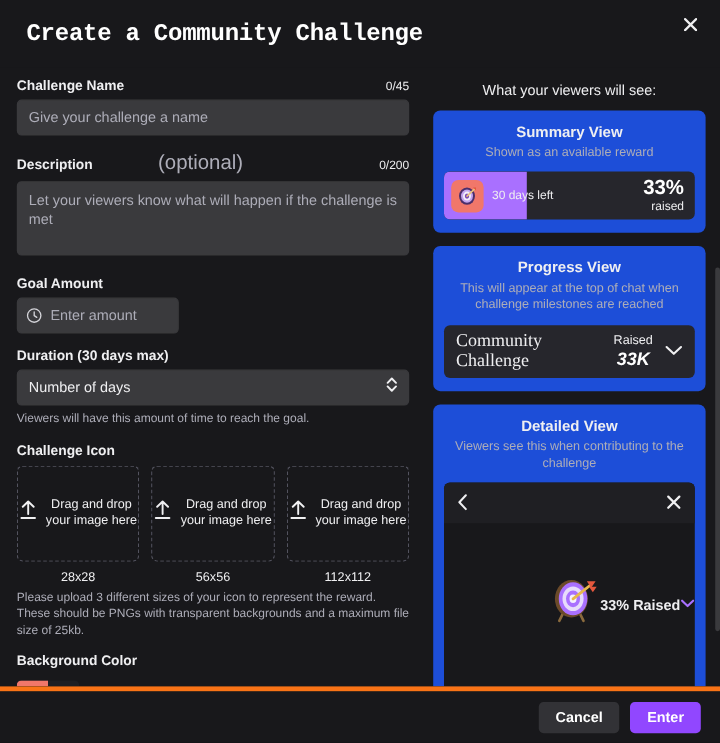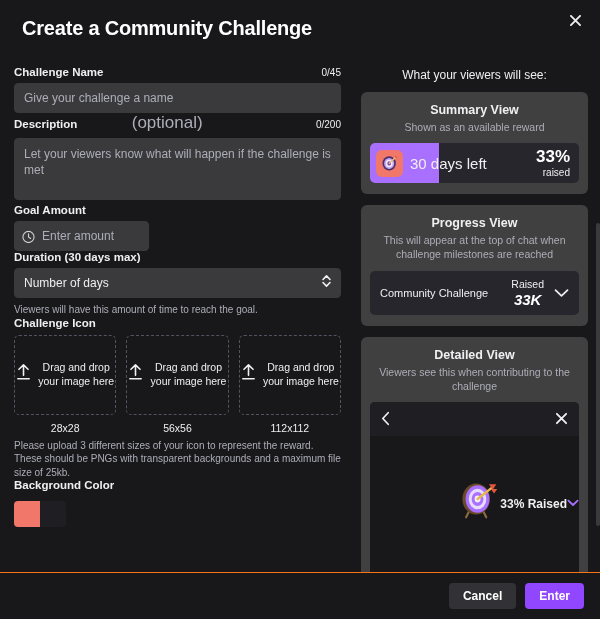--- a/index.html
+++ b/index.html
@@ -8,21 +8,21 @@
     background: #0e0e10;
     font-family: "Liberation Sans", sans-serif;
     color: #efeff1;
     overflow: hidden;
   }
   .modal { position: relative; width: 600px; height: 619px; background: #18181b; }
 
   
   .modal-header {
     height: 56px; display: flex; align-items: center;
-    padding: 0 22px; position: relative;
+    padding: 0 22px; position: relative; font-family: Liberation Mono, monospace;
   }
   .modal-title { font-size: 20px; font-weight: bold; letter-spacing: -0.2px; color: #fff; }
   .close-btn {
     position: absolute; right: 12px; top: 7px;
     width: 26px; height: 26px; border-radius: 4px;
     display: flex; align-items: center; justify-content: center;
     color: #efeff1; font-size: 14px; cursor: pointer; background: transparent;
   }
 
   
@@ -30,21 +30,21 @@
   .col-left {
     width: 355px; padding: 10px 14px 0 14px;
     overflow: hidden; background: #18181b;
   }
   .col-right {
     width: 245px; padding: 8px 12px 0 6px;
     background: #18181b; position: relative; overflow: hidden;
   }
 
   
-  .field { }
+  .field { margin-bottom: 13px; }
   .label-row { display: flex; justify-content: space-between; align-items: baseline; margin-bottom: 5px; }
   .field-label { font-size: 11.5px; font-weight: bold; color: #efeff1; }
   .field-optional { font-size: 17px; font-weight: normal; color: #adadb8; margin-left: 4px; padding-left: 46px; }
   .counter { font-size: 10px; color: #efeff1; }
 
   .text-input, .textarea, .select-input {
     width: 100%; background: #3a3a3d; border: 1px solid #3a3a3d; border-radius: 4px;
     color: #efeff1; font-family: "Liberation Sans", sans-serif; font-size: 12px;
     padding: 7px 9px; outline: none;
   }
@@ -91,21 +91,21 @@
   .pencil-btn {
     width: 26px; height: 26px; display: flex; align-items: center; justify-content: center;
     cursor: pointer; color: #efeff1;
   }
 
   
   .preview-heading {
     font-size: 12px; color: #efeff1; text-align: center; margin: 4px 0 10px 0;
   }
   .preview-card {
-    background: #404040; border-radius: 6px; padding: 11px 9px;
+    background: #1d4ed8; border-radius: 6px; padding: 11px 9px;
     margin-bottom: 11px;
   }
   .pv-title { font-size: 12.5px; font-weight: bold; color: #efeff1; text-align: center; }
   .pv-sub { font-size: 10.5px; color: #adadb8; text-align: center; margin-top: 3px; line-height: 1.35; }
 
   
   .summary-inner {
     position: relative; margin-top: 9px; height: 40px;
     background: #26262c; border-radius: 5px; overflow: hidden;
     display: flex; align-items: center;
@@ -115,32 +115,32 @@
   }
   .summary-content {
     position: relative; display: flex; align-items: center; width: 100%;
     padding: 0 9px 0 6px; justify-content: space-between;
   }
   .summary-left { display: flex; align-items: center; gap: 7px; }
   .reward-icon {
     width: 27px; height: 27px; border-radius: 6px; background: #f1776a;
     display: flex; align-items: center; justify-content: center; flex: 0 0 auto;
   }
-  .days-left { font-size: 15px; color: #efeff1; }
+  .days-left { font-size: 10px; color: #efeff1; }
   .summary-right { text-align: right; }
   .pct { font-size: 17px; font-weight: bold; color: #fff; line-height: 1; }
   .pct-sub { font-size: 10px; color: #efeff1; margin-top: 2px; }
 
   
   .progress-inner {
     margin-top: 9px; background: #26262c; border-radius: 5px;
     height: 44px; display: flex; align-items: center;
     padding: 0 10px; justify-content: space-between;
   }
-  .pi-label { font-size: 11px; color: #efeff1; }
+  .pi-label { font-size: 15px; color: #efeff1; font-family: Liberation Serif, serif; }
   .pi-right { display: flex; align-items: center; gap: 10px; }
   .pi-raised-label { font-size: 10.5px; color: #efeff1; text-align: center; }
   .pi-raised-val { font-size: 15px; font-weight: bold; color: #fff; text-align: center; margin-top: 1px; font-style: italic; }
 
   
   .detail-inner {
     margin-top: 9px; background: #18181b; border-radius: 5px; overflow: hidden;
     height: 178px; position: relative;
   }
   .detail-bar {
@@ -162,21 +162,21 @@
     background: transparent;
   }
   .rp-thumb {
     position: absolute; right: 0; top: 32%; height: 60%; width: 4px;
     background: #3a3a3d; border-radius: 2px;
   }
 
   
   .modal-footer {
     position: absolute; left: 0; right: 0; bottom: 0; height: 47px;
-    background: #18181b; border-top: 1px solid #f97316;
+    background: #18181b; border-top: 4px solid #f97316;
     display: flex; align-items: center; justify-content: flex-end;
     padding-right: 16px; gap: 9px;
   }
   .btn {
     border: none; border-radius: 4px; font-size: 12px; font-weight: bold;
     font-family: "Liberation Sans", sans-serif; cursor: pointer;
     padding: 6px 14px; color: #fff;
   }
   .btn-cancel { background: #323236; }
   .btn-create { background: #9147ff; }

